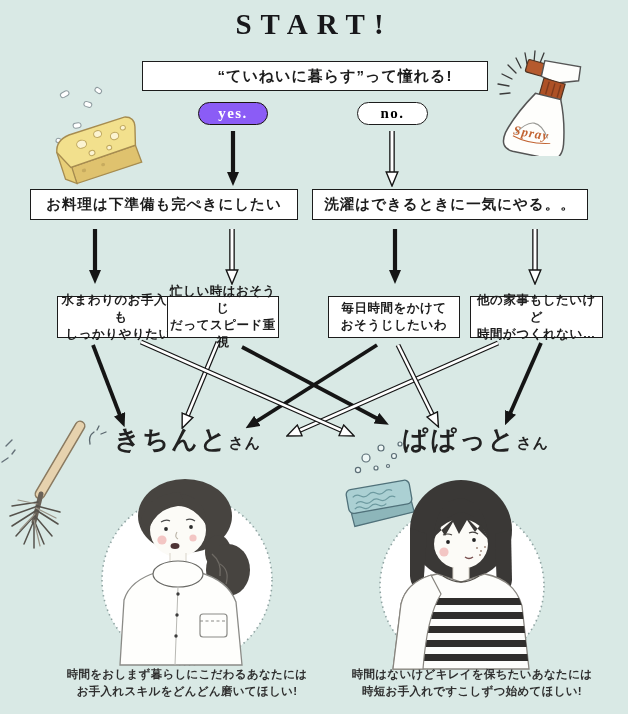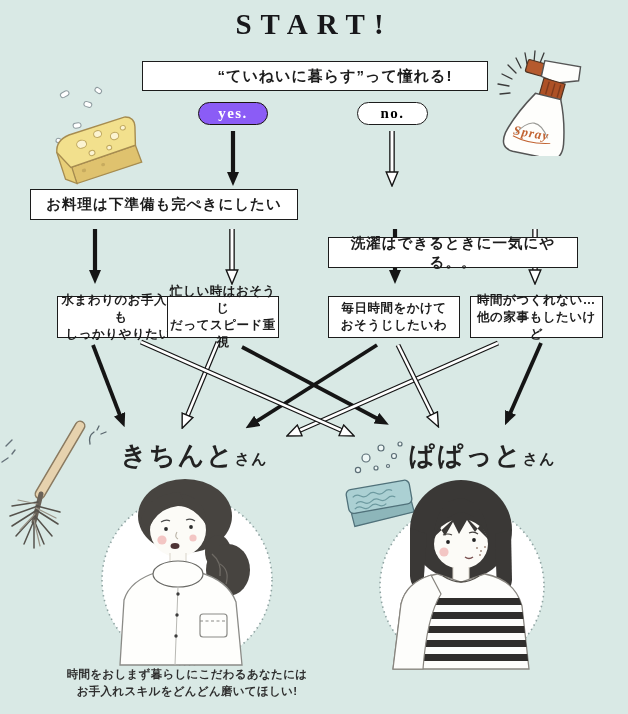--- a/index.html
+++ b/index.html
@@ -8,37 +8,37 @@
   .abs{position:absolute;}
   svg{display:block;}
   .deco{z-index:1;}
   #arrow-layer{z-index:2;left:0;top:0;}
   .node{z-index:3;box-sizing:border-box;background:#ffffff;border:1.6px solid #1c1c1c;
         display:flex;align-items:center;justify-content:center;text-align:center;
         color:#1c1c1c;font-weight:bold;}
   .question{left:142px;top:61px;width:346px;height:30px;font-size:15px;letter-spacing:1px;padding-left:40px;}
   .branch{top:189px;height:31px;font-size:14.5px;letter-spacing:1px;}
   .branch-left{left:30px;width:268px;}
-  .branch-right{left:328px;width:250px;margin-top:48px;}
+  .branch-right{left:312px;width:276px;}
   .option{top:296px;height:42px;font-size:12.5px;line-height:17px;letter-spacing:.5px;flex-direction:column;}
   .option span{display:block;}
   .opt-a{left:30px;width:128px;margin-left:27px;}
   .opt-b{left:167px;width:112px;}
   .opt-c{left:328px;width:132px;}
   .opt-d{left:470px;width:133px;}
   .pill{z-index:3;box-sizing:border-box;height:23px;border-radius:12px;
         display:flex;align-items:center;justify-content:center;
         font-family:"Liberation Serif","DejaVu Serif",serif;font-weight:bold;
         font-size:15px;letter-spacing:1.5px;cursor:pointer;}
   .pill-yes{left:198px;top:102px;width:70px;background:#8b5cf6;color:#ffffff;border:1.6px solid #1a1310;}
   .pill-no{left:357px;top:102px;width:71px;background:#ffffff;color:#000000;border:1.8px solid #1c1c1c;}
   .title{z-index:3;left:0;top:8px;width:628px;text-align:center;
          font-family:"Liberation Serif","DejaVu Serif",serif;font-weight:bold;
          font-size:29px;letter-spacing:9px;color:#17171a;}
-  .result-label{z-index:3;top:438px;width:160px;text-align:center;color:#222;
+  .result-label{z-index:3;top:422px;width:160px;text-align:left;color:#222;
                 font-weight:bold;white-space:nowrap;}
   .result-label .big{font-size:26px;letter-spacing:2px;}
   .result-label .small{font-size:15px;letter-spacing:1px;}
   .rl-left{left:114px;}
   .rl-right{left:402px;}
   .caption{z-index:3;top:666px;font-size:11.5px;line-height:17px;font-weight:bold;
            color:#2f2f2f;text-align:center;letter-spacing:.3px;}
   .cap-left{left:20px;width:334px;text-align:center;}
   .cap-right{left:326px;width:292px;}
   .portrait{z-index:2;}
@@ -219,22 +219,22 @@
   </div>
   <div class="abs node option opt-b">
     <span>忙しい時はおそうじ</span>
     <span>だってスピード重視</span>
   </div>
   <div class="abs node option opt-c">
     <span>毎日時間をかけて</span>
     <span>おそうじしたいわ</span>
   </div>
   <div class="abs node option opt-d">
+    <span>他の家事もしたいけど</span>
     <span>時間がつくれない…</span>
-    <span>他の家事もしたいけど</span>
   </div>
 
   <div class="abs result-label rl-left">
     <span class="big">きちんと</span><span class="small">さん</span>
   </div>
   <div class="abs result-label rl-right">
     <span class="big">ぱぱっと</span><span class="small">さん</span>
   </div>
 
   <svg class="abs portrait" style="left:80px;top:468px" width="220" height="200" viewBox="0 0 220 200">
@@ -305,14 +305,18 @@
       </g>
       <path d="M38,231 L46,166 Q51,145 76,137 L86,156 Q72,178 68,231 Z" fill="#fdfdfb" stroke="#88857f" stroke-width="1.2"></path>
       <path d="M88,138 Q106,150 124,138" fill="none" stroke="#55524c" stroke-width="1.3"></path>
     </g>
   </svg>
 
   <div class="abs caption cap-left">
     <div>時間をおしまず暮らしにこだわるあなたには</div>
     <div>お手入れスキルをどんどん磨いてほしい!</div>
   </div>
+  <div class="abs caption cap-right">
+    <div>時間はないけどキレイを保ちたいあなたには</div>
+    <div>時短お手入れですこしずつ始めてほしい!</div>
+  </div>
 
 </div>
 
 </body></html>

